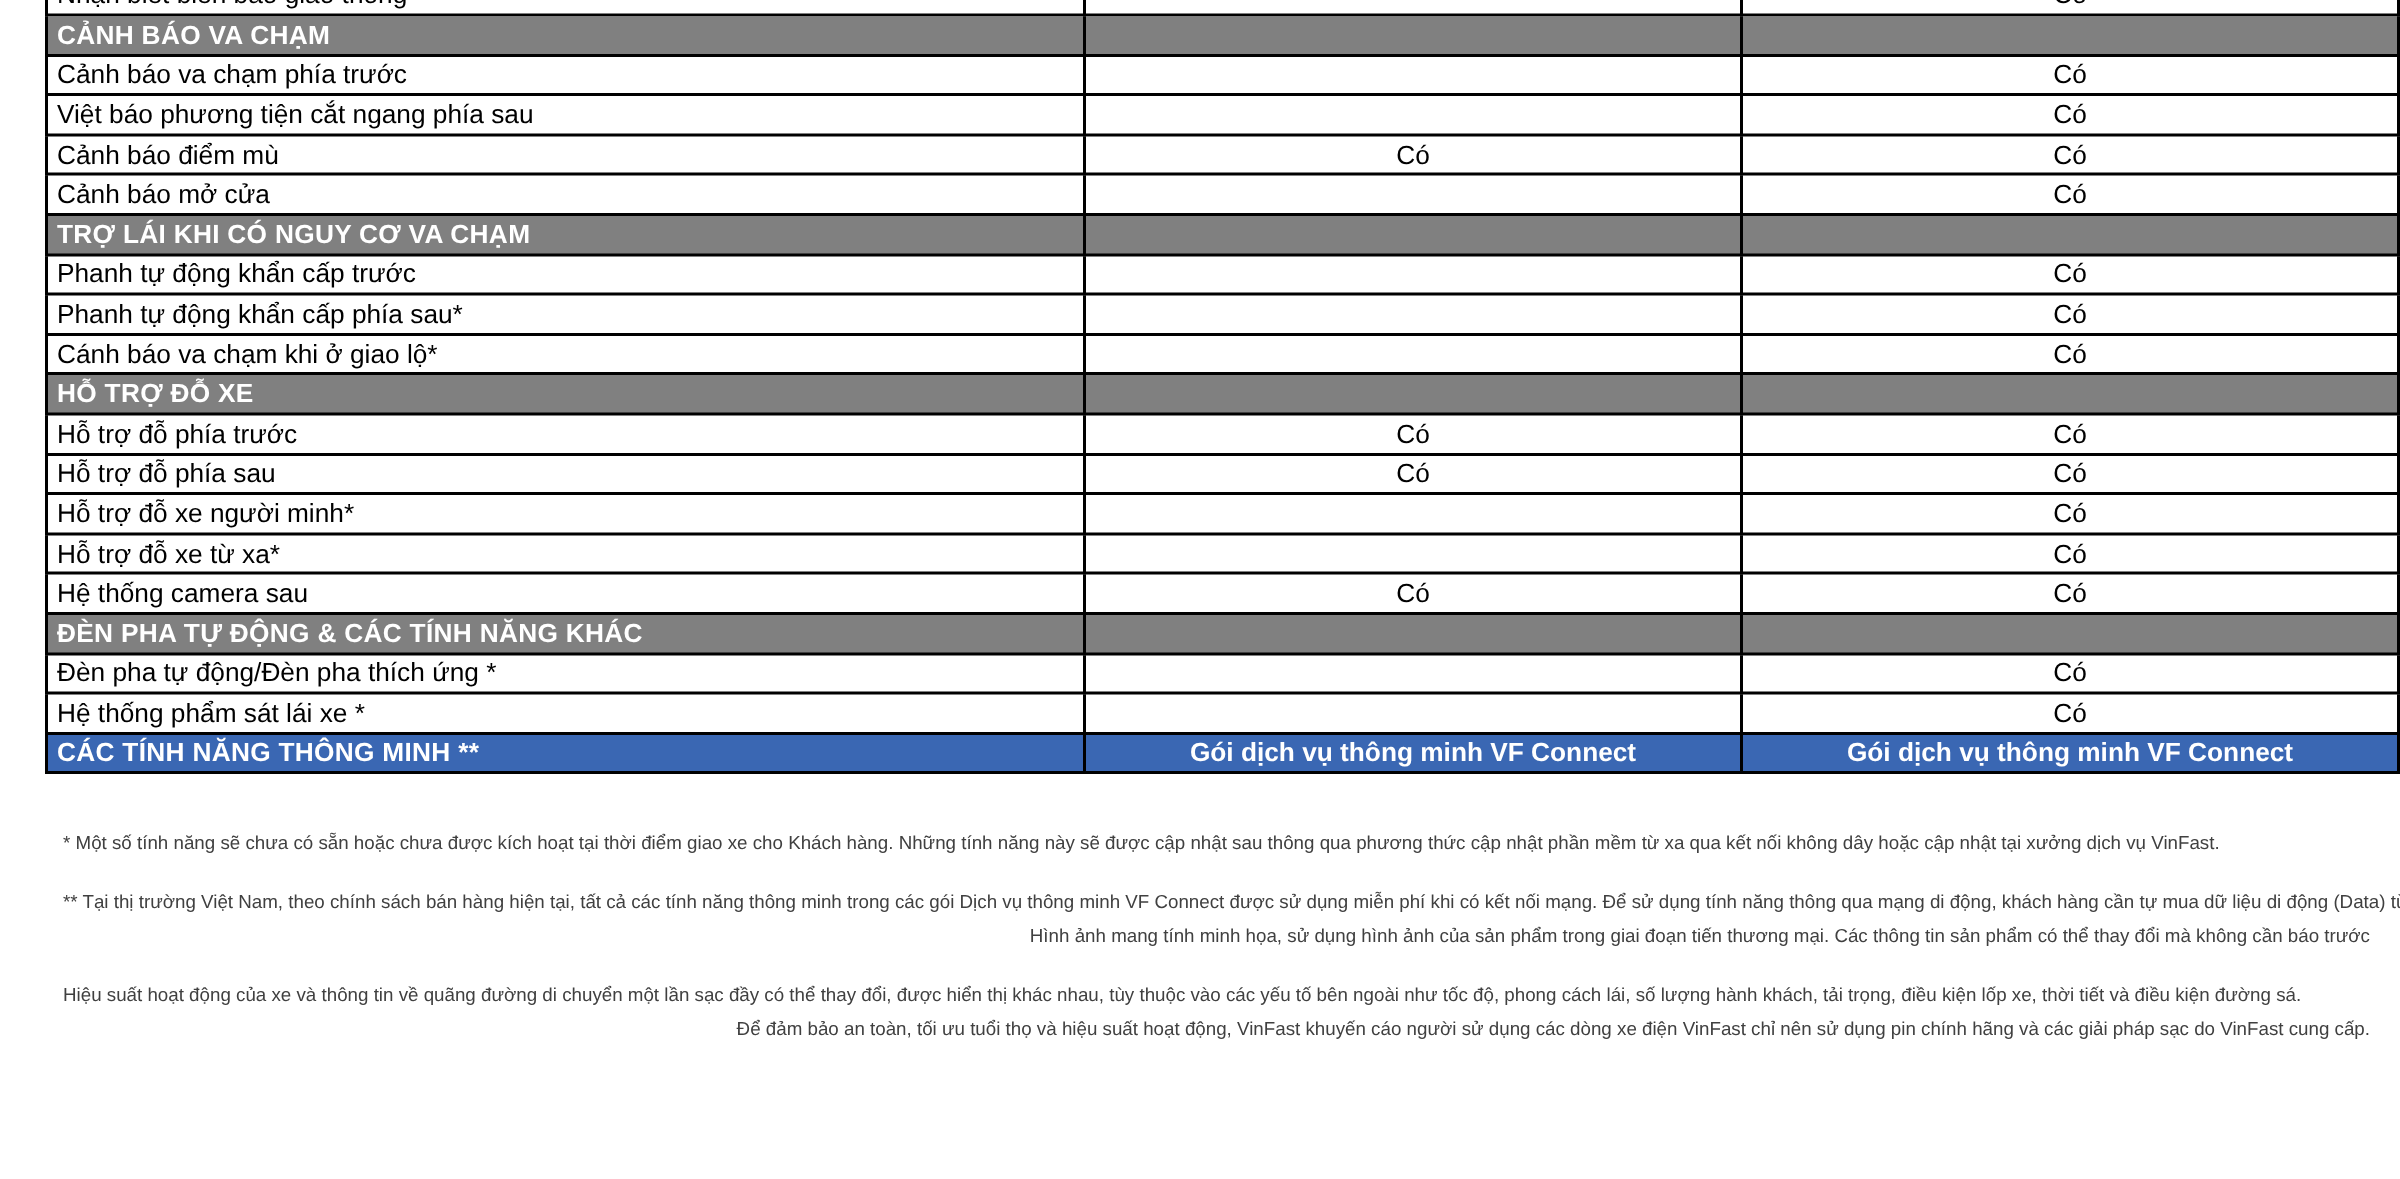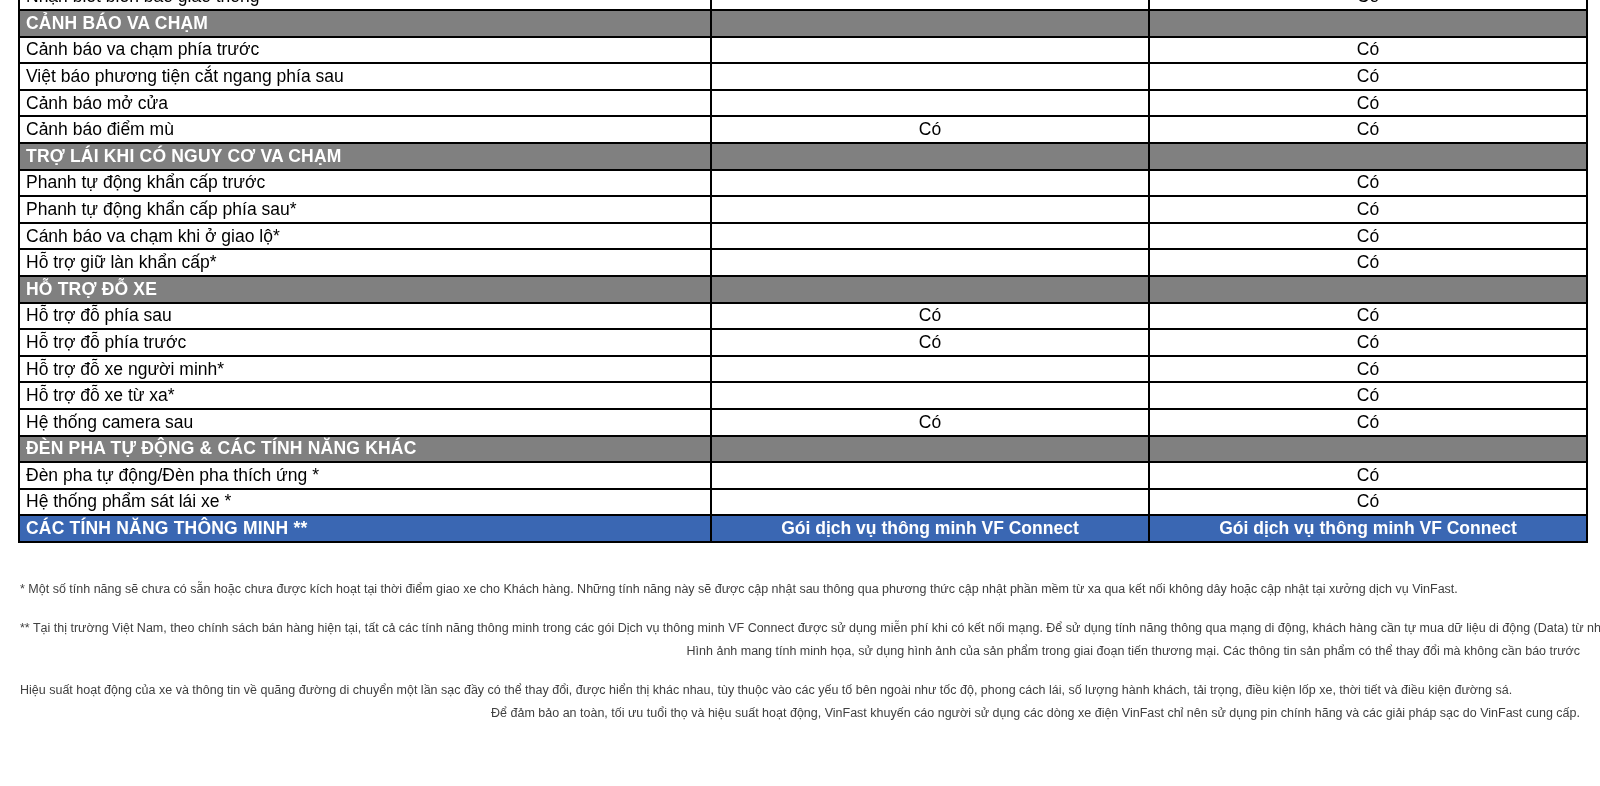--- a/index.html
+++ b/index.html
@@ -15,20 +15,21 @@
     background: #ffffff;
     width: 1600px;
     height: 786px;
     overflow: hidden;
     font-family: "Liberation Sans", sans-serif;
   }
   .page {
     width: 1600px;
     height: 786px;
     position: relative;
+    padding-left: 12px;
   }
   table.spec-table {
     border-collapse: collapse;
     table-layout: fixed;
     width: 1568px;
     margin-left: 18px;
     margin-top: 0;
   }
   table.spec-table td {
     border: 2px solid var(--border-color, #000);
@@ -72,21 +73,21 @@
     font-weight: bold;
     margin-top: 17px;
   }
   tr.row-section td.label-cell,
   tr.row-assist td.label-cell,
   tr.row-smart td.label-cell {
     letter-spacing: 0.2px;
   }
 
   .notes {
-    margin-left: 20px;
+    margin-left: 30px;
     margin-right: 20px;
   }
   .note {
     font-size: 12.5px;
     line-height: 17px;
     color: var(--note-color, #404040);
     white-space: nowrap;
   }
   .note.gap-lg { margin-top: 38px; }
   .note.gap-md { margin-top: 22px; }
@@ -130,66 +131,61 @@
           <td class="cell label-cell">Cảnh báo va chạm phía trước</td>
           <td class="cell value-cell"></td>
           <td class="cell value-cell">Có</td>
         </tr>
         <tr class="row-feature">
           <td class="cell label-cell">Việt báo phương tiện cắt ngang phía sau</td>
           <td class="cell value-cell"></td>
           <td class="cell value-cell">Có</td>
         </tr>
         <tr class="row-feature">
+          <td class="cell label-cell">Cảnh báo điểm mù</td>
+          <td class="cell value-cell">Có</td>
+          <td class="cell value-cell">Có</td>
+        </tr>
+        <tr class="row-feature">
           <td class="cell label-cell">Cảnh báo mở cửa</td>
           <td class="cell value-cell"></td>
           <td class="cell value-cell">Có</td>
         </tr>
-        <tr class="row-feature">
-          <td class="cell label-cell">Cảnh báo điểm mù</td>
-          <td class="cell value-cell">Có</td>
-          <td class="cell value-cell">Có</td>
-        </tr>
         <tr class="row-section">
           <td class="cell label-cell">TRỢ LÁI KHI CÓ NGUY CƠ VA CHẠM</td>
           <td class="cell value-cell"></td>
           <td class="cell value-cell"></td>
         </tr>
         <tr class="row-feature">
           <td class="cell label-cell">Phanh tự động khẩn cấp trước</td>
           <td class="cell value-cell"></td>
           <td class="cell value-cell">Có</td>
         </tr>
         <tr class="row-feature">
           <td class="cell label-cell">Phanh tự động khẩn cấp phía sau*</td>
           <td class="cell value-cell"></td>
           <td class="cell value-cell">Có</td>
         </tr>
         <tr class="row-feature">
           <td class="cell label-cell">Cánh báo va chạm khi ở giao lộ*</td>
           <td class="cell value-cell"></td>
           <td class="cell value-cell">Có</td>
         </tr>
-        <tr class="row-feature">
-          <td class="cell label-cell">Hỗ trợ giữ làn khẩn cấp*</td>
-          <td class="cell value-cell"></td>
-          <td class="cell value-cell">Có</td>
-        </tr>
         <tr class="row-section">
           <td class="cell label-cell">HỖ TRỢ ĐỖ XE</td>
           <td class="cell value-cell"></td>
           <td class="cell value-cell"></td>
         </tr>
         <tr class="row-feature">
+          <td class="cell label-cell">Hỗ trợ đỗ phía trước</td>
+          <td class="cell value-cell">Có</td>
+          <td class="cell value-cell">Có</td>
+        </tr>
+        <tr class="row-feature">
           <td class="cell label-cell">Hỗ trợ đỗ phía sau</td>
-          <td class="cell value-cell">Có</td>
-          <td class="cell value-cell">Có</td>
-        </tr>
-        <tr class="row-feature">
-          <td class="cell label-cell">Hỗ trợ đỗ phía trước</td>
           <td class="cell value-cell">Có</td>
           <td class="cell value-cell">Có</td>
         </tr>
         <tr class="row-feature">
           <td class="cell label-cell">Hỗ trợ đỗ xe người minh*</td>
           <td class="cell value-cell"></td>
           <td class="cell value-cell">Có</td>
         </tr>
         <tr class="row-feature">
           <td class="cell label-cell">Hỗ trợ đỗ xe từ xa*</td>

